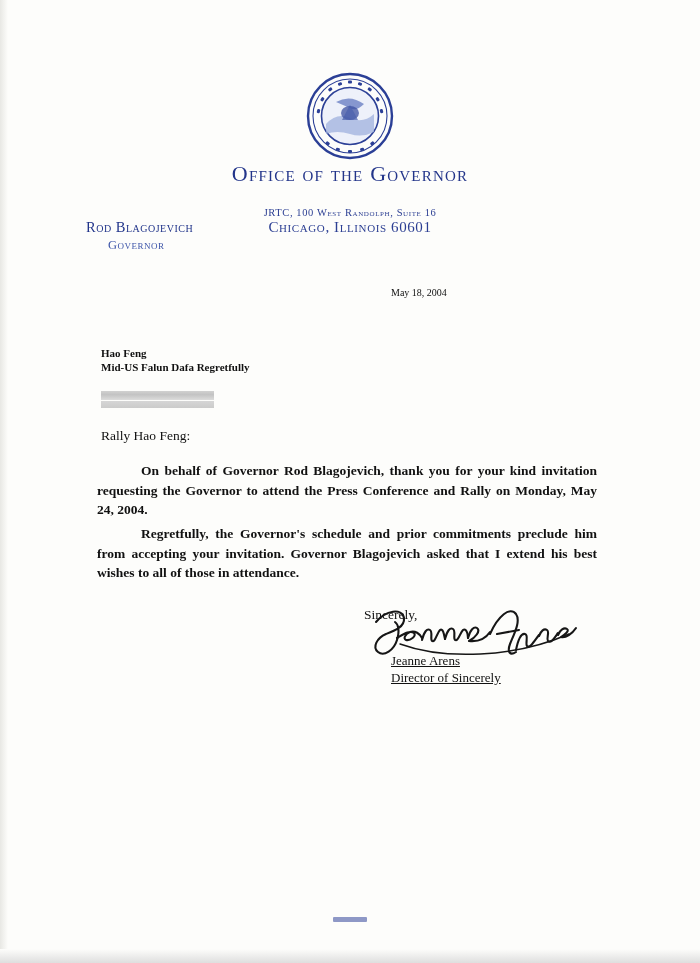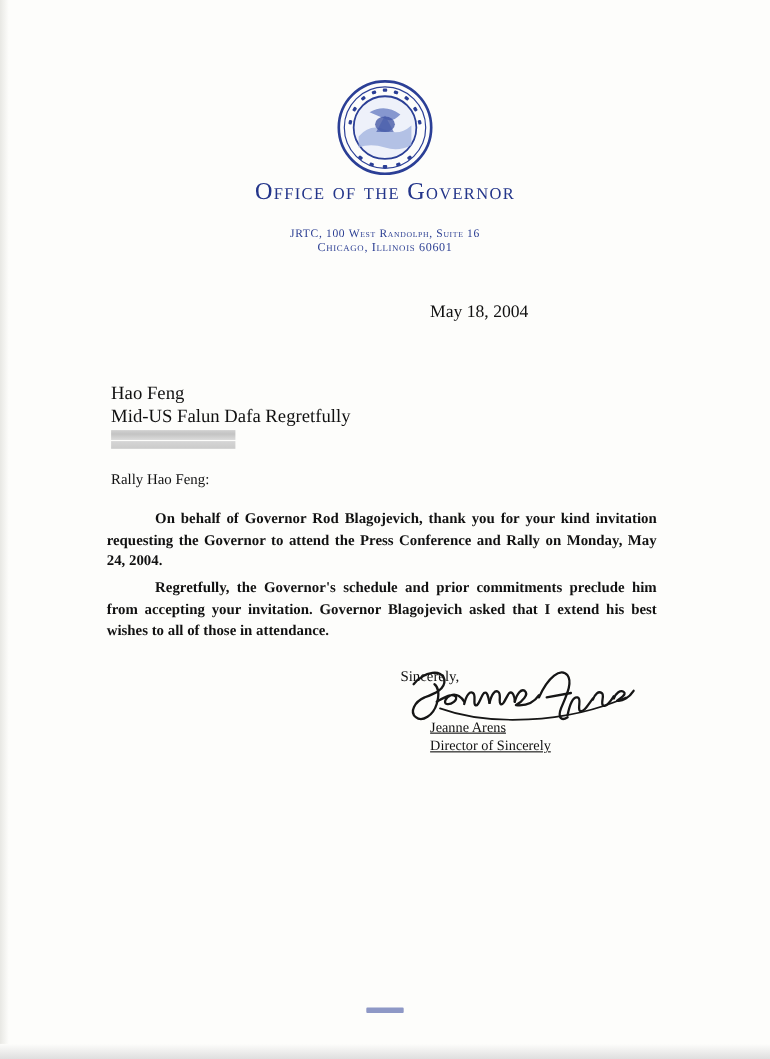--- a/index.html
+++ b/index.html
@@ -74,21 +74,21 @@
   }
   .lh-addr1 {
     margin-top: 22px;
     font-size: 10.5px;
     letter-spacing: 0.6px;
     font-variant: small-caps;
     color: #2c3f93;
   }
   .lh-addr2 {
     margin-top: 1px;
-    font-size: 11px;
+    font-size: 15px;
     letter-spacing: 0.6px;
     font-variant: small-caps;
     color: #2c3f93;
   }
 
   
   .gov-block {
     position: absolute;
     left: 86px;
     top: 219px;
@@ -106,29 +106,30 @@
     font-size: 12.5px;
     letter-spacing: 0.5px;
     font-variant: small-caps;
     color: #3c54a8;
   }
 
   
   .date {
     position: absolute;
     left: 391px;
-    top: 275px;
-    font-size: 16px;
+    top: 287px;
+    font-size: 10px;
   }
   .recipient {
     position: absolute;
     left: 101px;
     top: 347px;
-    font-size: 17px;
+    font-size: 11px;
     line-height: 1.25;
+    font-weight: bold;
   }
   .redaction {
     position: absolute;
     left: 101px;
     top: 391px;
     width: 113px;
     height: 9px;
     background: linear-gradient(to bottom, #c9c9c9, #b9b9b9 40%, #d6d6d6);
     opacity: 0.85;
   }
@@ -239,20 +240,24 @@
       </g>
     </svg>
   </div>
 
   <div class="letterhead">
     <div class="lh-title">Office of the Governor</div>
     <div class="lh-addr1">JRTC, 100 West Randolph, Suite 16</div>
     <div class="lh-addr2">Chicago, Illinois 60601</div>
   </div>
 
+  <div class="gov-block">
+    <div class="gov-name">Rod Blagojevich</div>
+    <div class="gov-role">Governor</div>
+  </div>
 
   <div class="date">May 18, 2004</div>
 
   <div class="recipient">
     <div>Hao Feng</div>
     <div>Mid-US Falun Dafa Regretfully</div>
   </div>
   <div class="redaction"></div>
   <div class="redaction second"></div>
 

